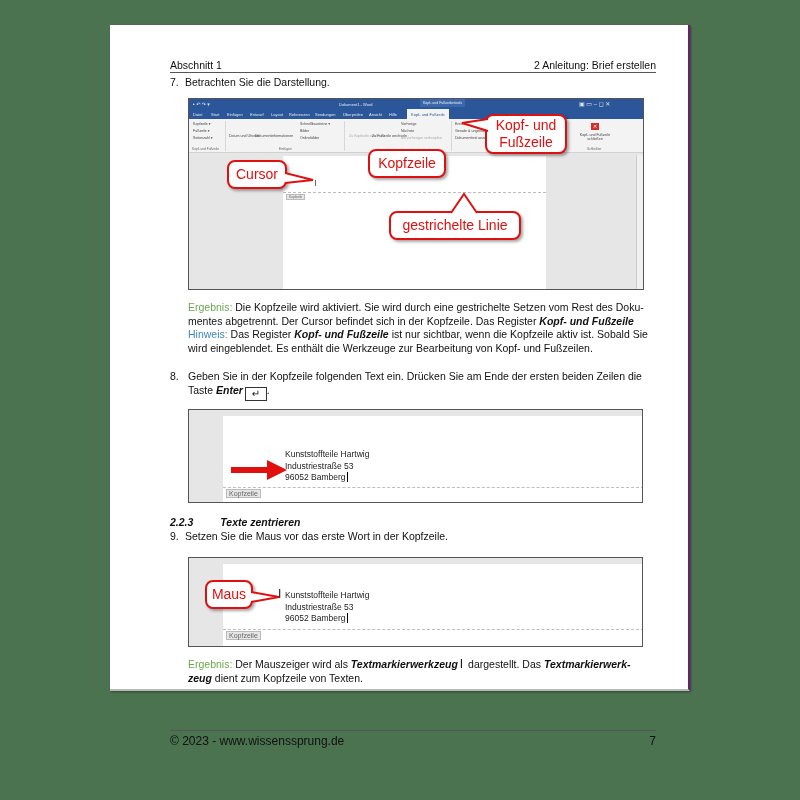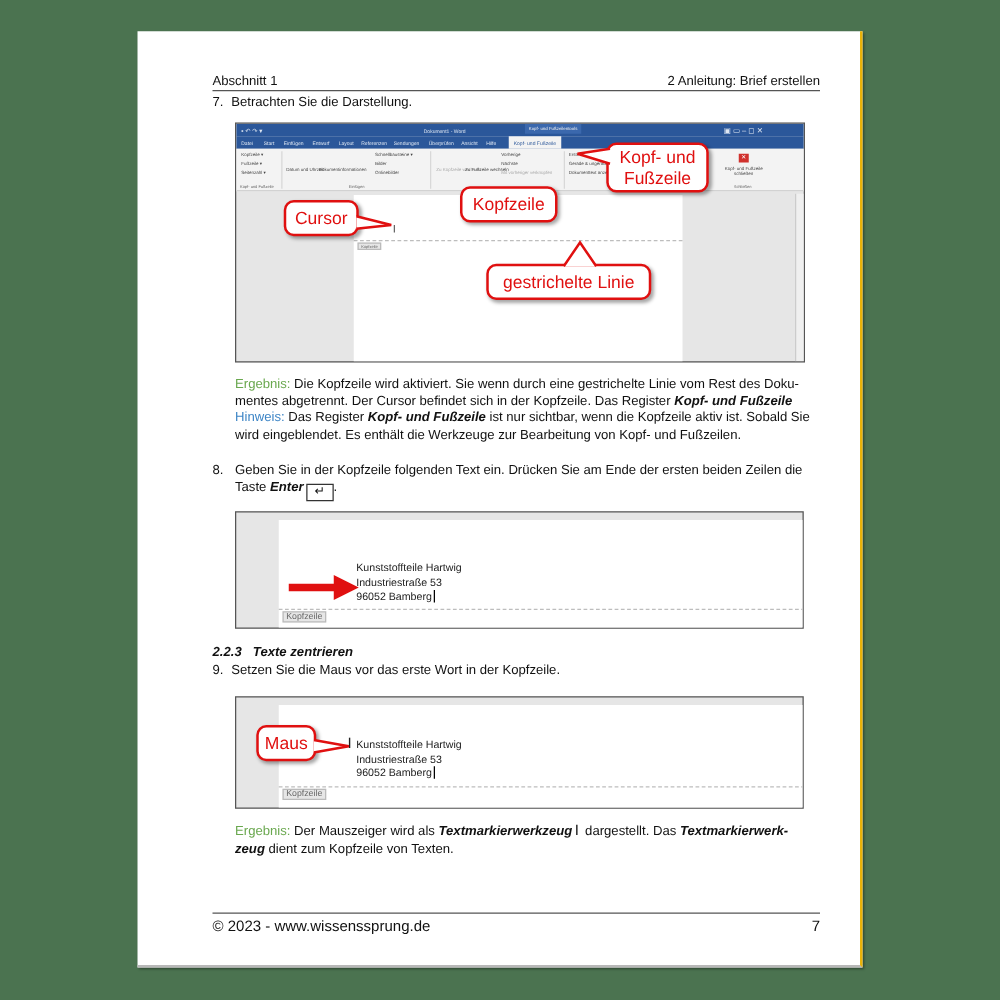--- a/index.html
+++ b/index.html
@@ -1,18 +1,18 @@
 <!DOCTYPE html>
 <html><head>
 <meta charset="utf-8">
 <style>
   * { box-sizing: border-box; margin: 0; padding: 0; }
   html, body { width: 800px; height: 800px; overflow: hidden; }
   body { background: #4b7350; position: relative; font-family: "Liberation Sans", sans-serif; color: #111; }
-  .page { position: absolute; left: 110px; top: 25px; width: 580px; height: 749px; background: #fff; box-shadow: 1px 1px 2px rgba(0,0,0,0.4); border-right: 2px solid #eab308; border-bottom: 2px solid #b8b8b8; }
+  .page { position: absolute; left: 110px; top: 25px; width: 580px; height: 666px; background: #fff; box-shadow: 1px 1px 2px rgba(0,0,0,0.4); border-right: 2px solid #701a75; border-bottom: 2px solid #b8b8b8; }
   .abs { position: absolute; }
   .hdr { left: 60px; top: 34px; width: 486px; font-size: 10.5px; display: flex; justify-content: space-between; border-bottom: 1px solid #555; padding-bottom: 1px; }
   .step { font-size: 10.5px; line-height: 13.5px; }
   .step .num { position: absolute; left: 0; }
   .para { font-size: 10.5px; line-height: 13.5px; }
   .green { color: #6aa84f; font-weight: normal; }
   .blue { color: #3d85c6; }
   .bi { font-weight: bold; font-style: italic; }
   .key { display: inline-block; border: 1px solid #333; width: 22px; height: 14px; vertical-align: -3px; text-align: center; font-size: 10px; line-height: 12px; margin-left: 2px; }
 
@@ -115,21 +115,21 @@
     <svg class="abs" style="left:272px; top:16px;" width="28" height="20">
         <path d="M27 4 L1 8 L27 16" fill="#fff" stroke="#e01010" stroke-width="2"></path>
       </svg>
     <div class="callout" style="left:200px; top:112px; width:132px; height:29px;">gestrichelte Linie</div>
     <svg class="abs" style="left:258px; top:93px;" width="34" height="22">
         <path d="M4 21 L17 2 L30 21" fill="#fff" stroke="#e01010" stroke-width="2"></path>
       </svg>
   </div>
 
   <div class="abs para" style="left:78px; top:276px; width:480px;">
-    <div><span class="green">Ergebnis:</span><span> Die Kopfzeile wird aktiviert. Sie wenn durch eine gestrichelte Linie vom Rest des Doku-</span></div>
+    <div><span class="green">Ergebnis:</span><span> Die Kopfzeile wird aktiviert. Sie wird durch eine gestrichelte Setzen vom Rest des Doku-</span></div>
     <div><span>mentes abgetrennt. Der Cursor befindet sich in der Kopfzeile. Das Register </span><span class="bi">Kopf- und Fußzeile</span></div>
     <div><span class="blue">Hinweis:</span><span> Das Register </span><span class="bi">Kopf- und Fußzeile</span><span> ist nur sichtbar, wenn die Kopfzeile aktiv ist. Sobald Sie</span></div>
     <div>wird eingeblendet. Es enthält die Werkzeuge zur Bearbeitung von Kopf- und Fußzeilen.</div>
   </div>
 
   <div class="abs step" style="left:60px; top:345px; width:490px;">
     <span class="num">8.</span>
     <div style="margin-left:18px;">Geben Sie in der Kopfzeile folgenden Text ein. Drücken Sie am Ende der ersten beiden Zeilen die</div>
     <div style="margin-left:18px;"><span>Taste </span><span class="bi">Enter</span><span class="key">↵</span><span>.</span></div>
   </div>
@@ -144,21 +144,21 @@
       <div class="dash" style="left:0; top:71px; width:421px;"></div>
       <span class="kz-label" style="left:3px; top:73px; font-size:7px; padding:0 2px;">Kopfzeile</span>
     </div>
     <svg class="abs" style="left:40px; top:48px;" width="62" height="24">
       <path d="M2 9 L38 9 L38 2 L58 12 L38 22 L38 15 L2 15 Z" fill="#e01010"></path>
     </svg>
   </div>
 
   <div class="abs heading" style="left:60px; top:491px;">
     <span>2.2.3</span>
-    <span style="margin-left:6px;">Texte zentrieren</span>
+    <span style="margin-left:24px;">Texte zentrieren</span>
   </div>
 
   <div class="abs step" style="left:60px; top:505px; width:486px;">
     <span class="num">9.</span>
     <span style="margin-left:15px;">Setzen Sie die Maus vor das erste Wort in der Kopfzeile.</span>
   </div>
 
   <div class="abs shot" style="left:78px; top:532px; width:455px; height:90px;">
     <div class="doc-page" style="left:34px; top:6px; width:421px; height:84px;">
       <div class="abs calibri" style="left:62px; top:26px; font-size:8.5px; line-height:11.5px;">

